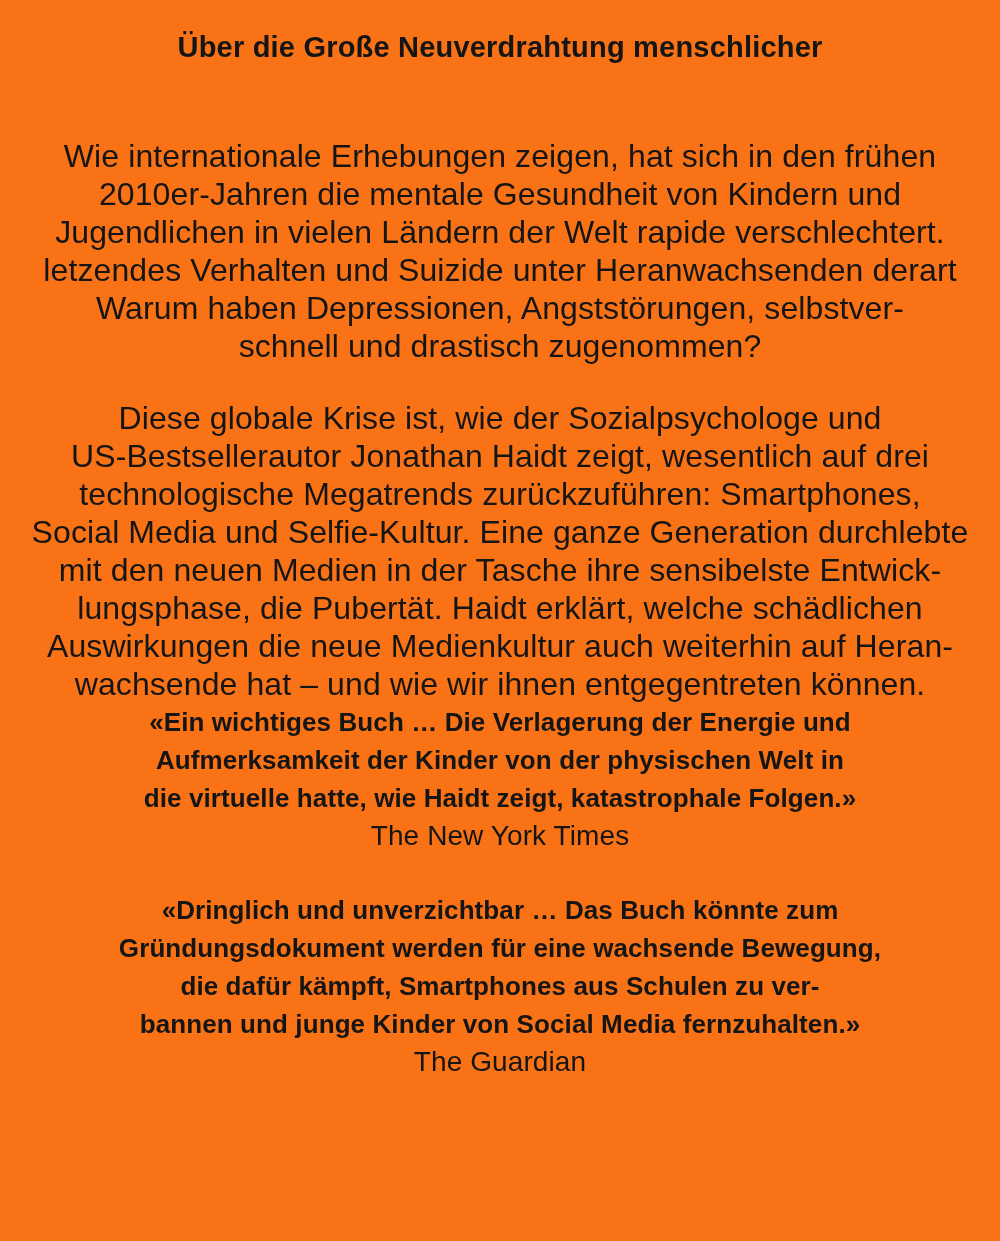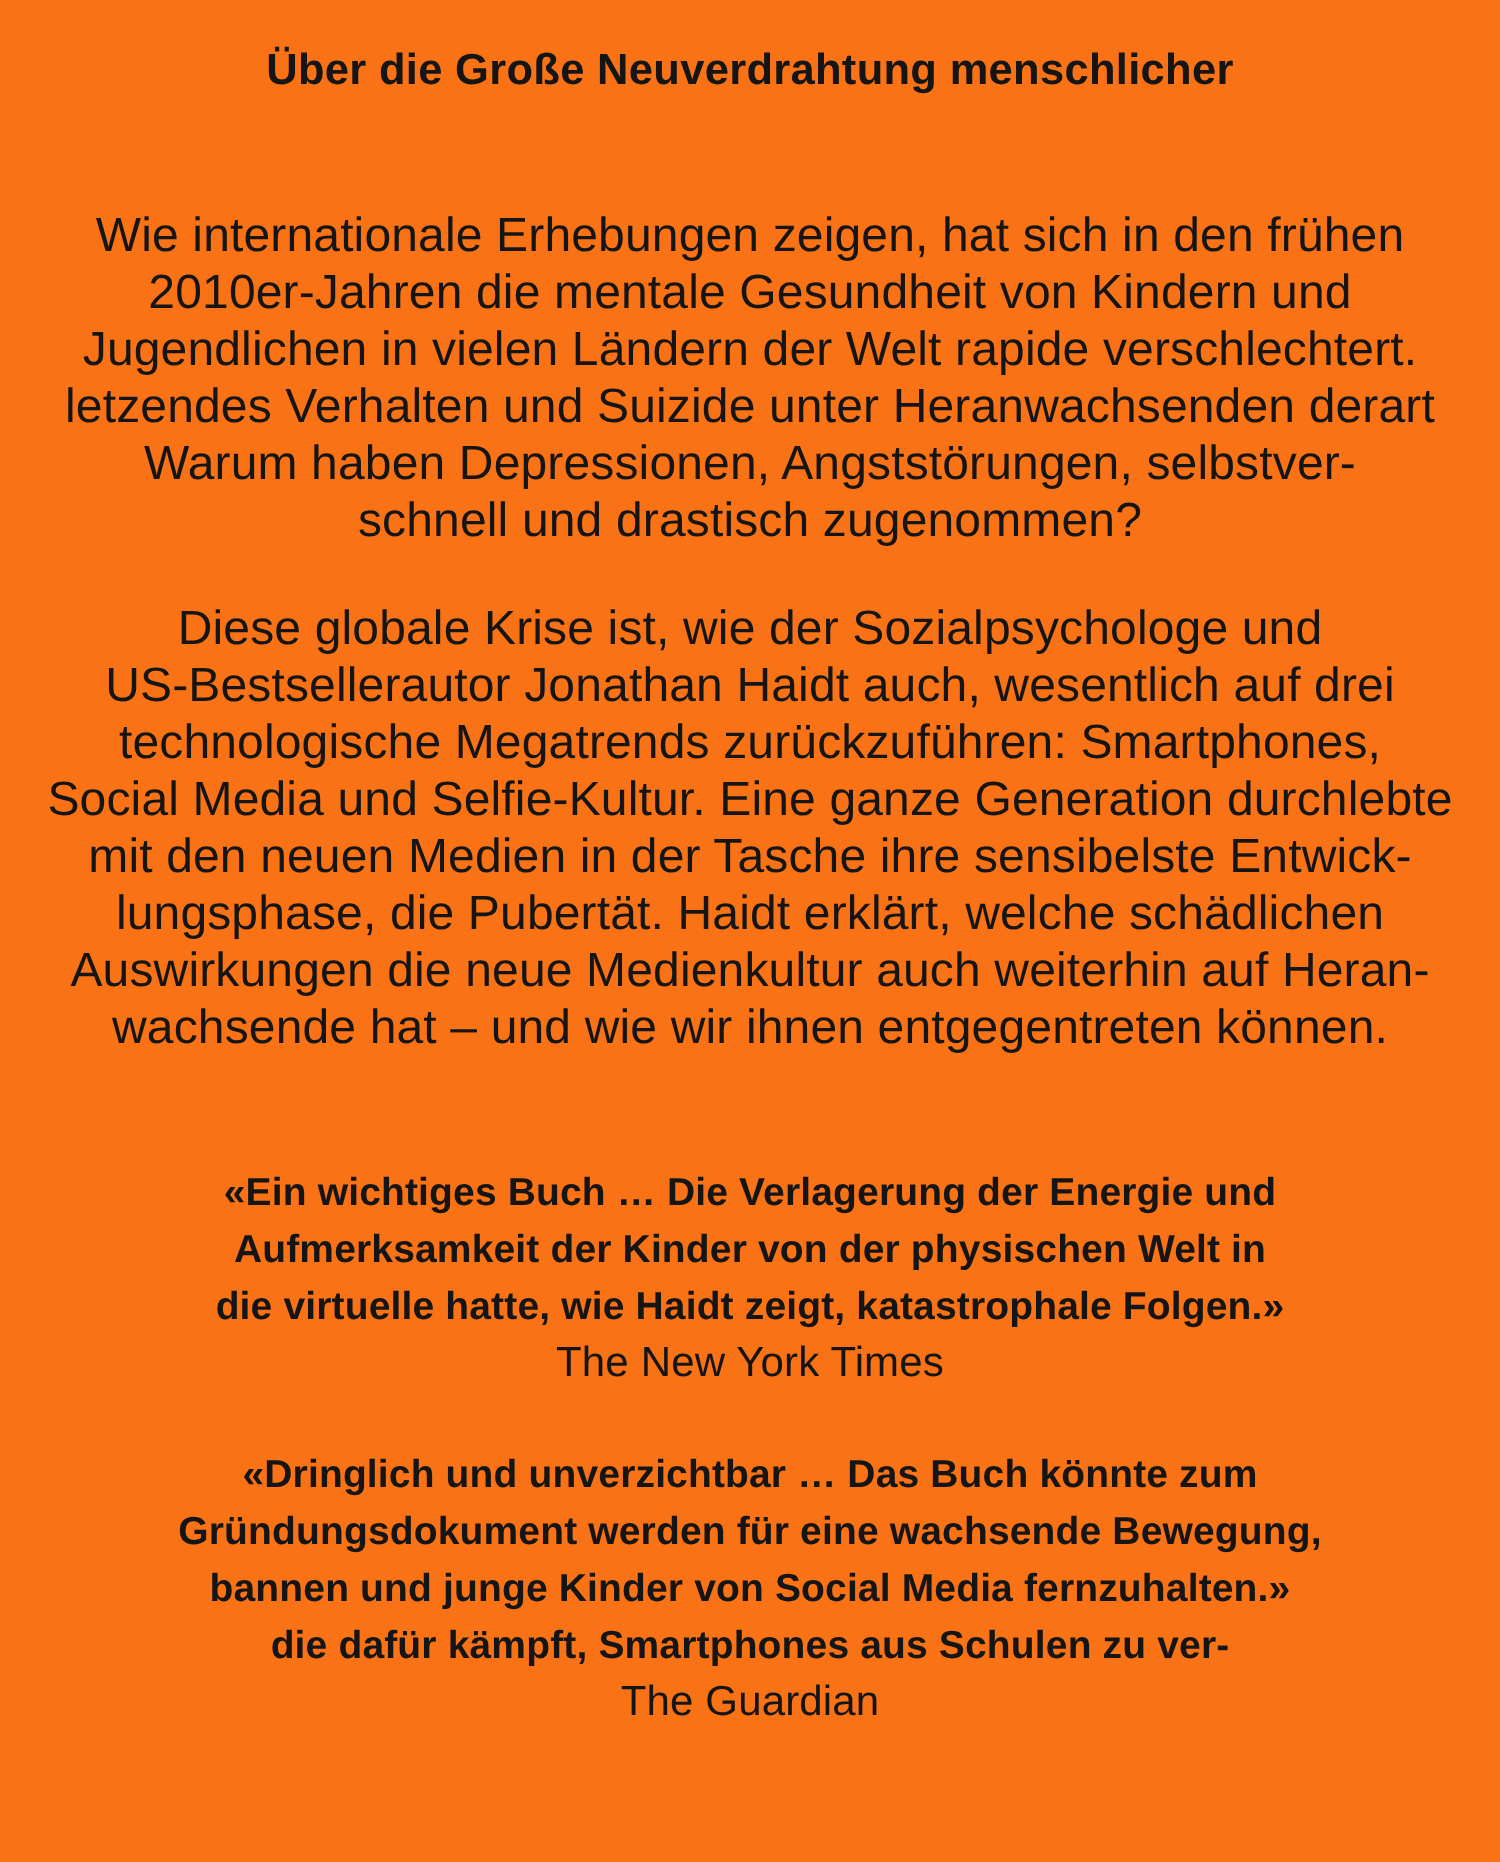--- a/index.html
+++ b/index.html
@@ -27,21 +27,21 @@
     letter-spacing: 0.1px;
   }
   .par1 { margin-top: 66px; }
   .par2 { margin-top: 34px; }
   .quote {
     font-size: 26px;
     font-weight: 700;
     line-height: 38px;
     letter-spacing: 0.1px;
   }
-  .quote1 { margin-top: 72px; }
+  .quote1 { }
   .quote2 { margin-top: 36px; }
   .attr {
     font-size: 28px;
     font-weight: 400;
     line-height: 38px;
   }
 </style>
 </head>
 <body>
 
@@ -55,37 +55,37 @@
     <div class="line">Wie internationale Erhebungen zeigen, hat sich in den frühen</div>
     <div class="line">2010er-Jahren die mentale Gesundheit von Kindern und</div>
     <div class="line">Jugendlichen in vielen Ländern der Welt rapide verschlechtert.</div>
     <div class="line">letzendes Verhalten und Suizide unter Heranwachsenden derart</div>
     <div class="line">Warum haben Depressionen, Angststörungen, selbstver-</div>
     <div class="line">schnell und drastisch zugenommen?</div>
   </div>
 
   <div class="body-par par2">
     <div class="line">Diese globale Krise ist, wie der Sozialpsychologe und</div>
-    <div class="line">US-Bestsellerautor Jonathan Haidt auch, wesentlich auf drei</div>
+    <div class="line">US-Bestsellerautor Jonathan Haidt zeigt, wesentlich auf drei</div>
     <div class="line">technologische Megatrends zurückzuführen: Smartphones,</div>
     <div class="line">Social Media und Selfie-Kultur. Eine ganze Generation durchlebte</div>
     <div class="line">mit den neuen Medien in der Tasche ihre sensibelste Entwick-</div>
     <div class="line">lungsphase, die Pubertät. Haidt erklärt, welche schädlichen</div>
     <div class="line">Auswirkungen die neue Medienkultur auch weiterhin auf Heran-</div>
     <div class="line">wachsende hat – und wie wir ihnen entgegentreten können.</div>
   </div>
 
   <div class="quote quote1">
     <div class="line">«Ein wichtiges Buch … Die Verlagerung der Energie und</div>
     <div class="line">Aufmerksamkeit der Kinder von der physischen Welt in</div>
     <div class="line">die virtuelle hatte, wie Haidt zeigt, katastrophale Folgen.»</div>
     <div class="attr">The New York Times</div>
   </div>
 
   <div class="quote quote2">
     <div class="line">«Dringlich und unverzichtbar … Das Buch könnte zum</div>
     <div class="line">Gründungsdokument werden für eine wachsende Bewegung,</div>
+    <div class="line">die dafür kämpft, Smartphones aus Schulen zu ver-</div>
     <div class="line">bannen und junge Kinder von Social Media fernzuhalten.»</div>
-    <div class="line">die dafür kämpft, Smartphones aus Schulen zu ver-</div>
     <div class="attr">The Guardian</div>
   </div>
 
 </div>
 
 </body></html>

